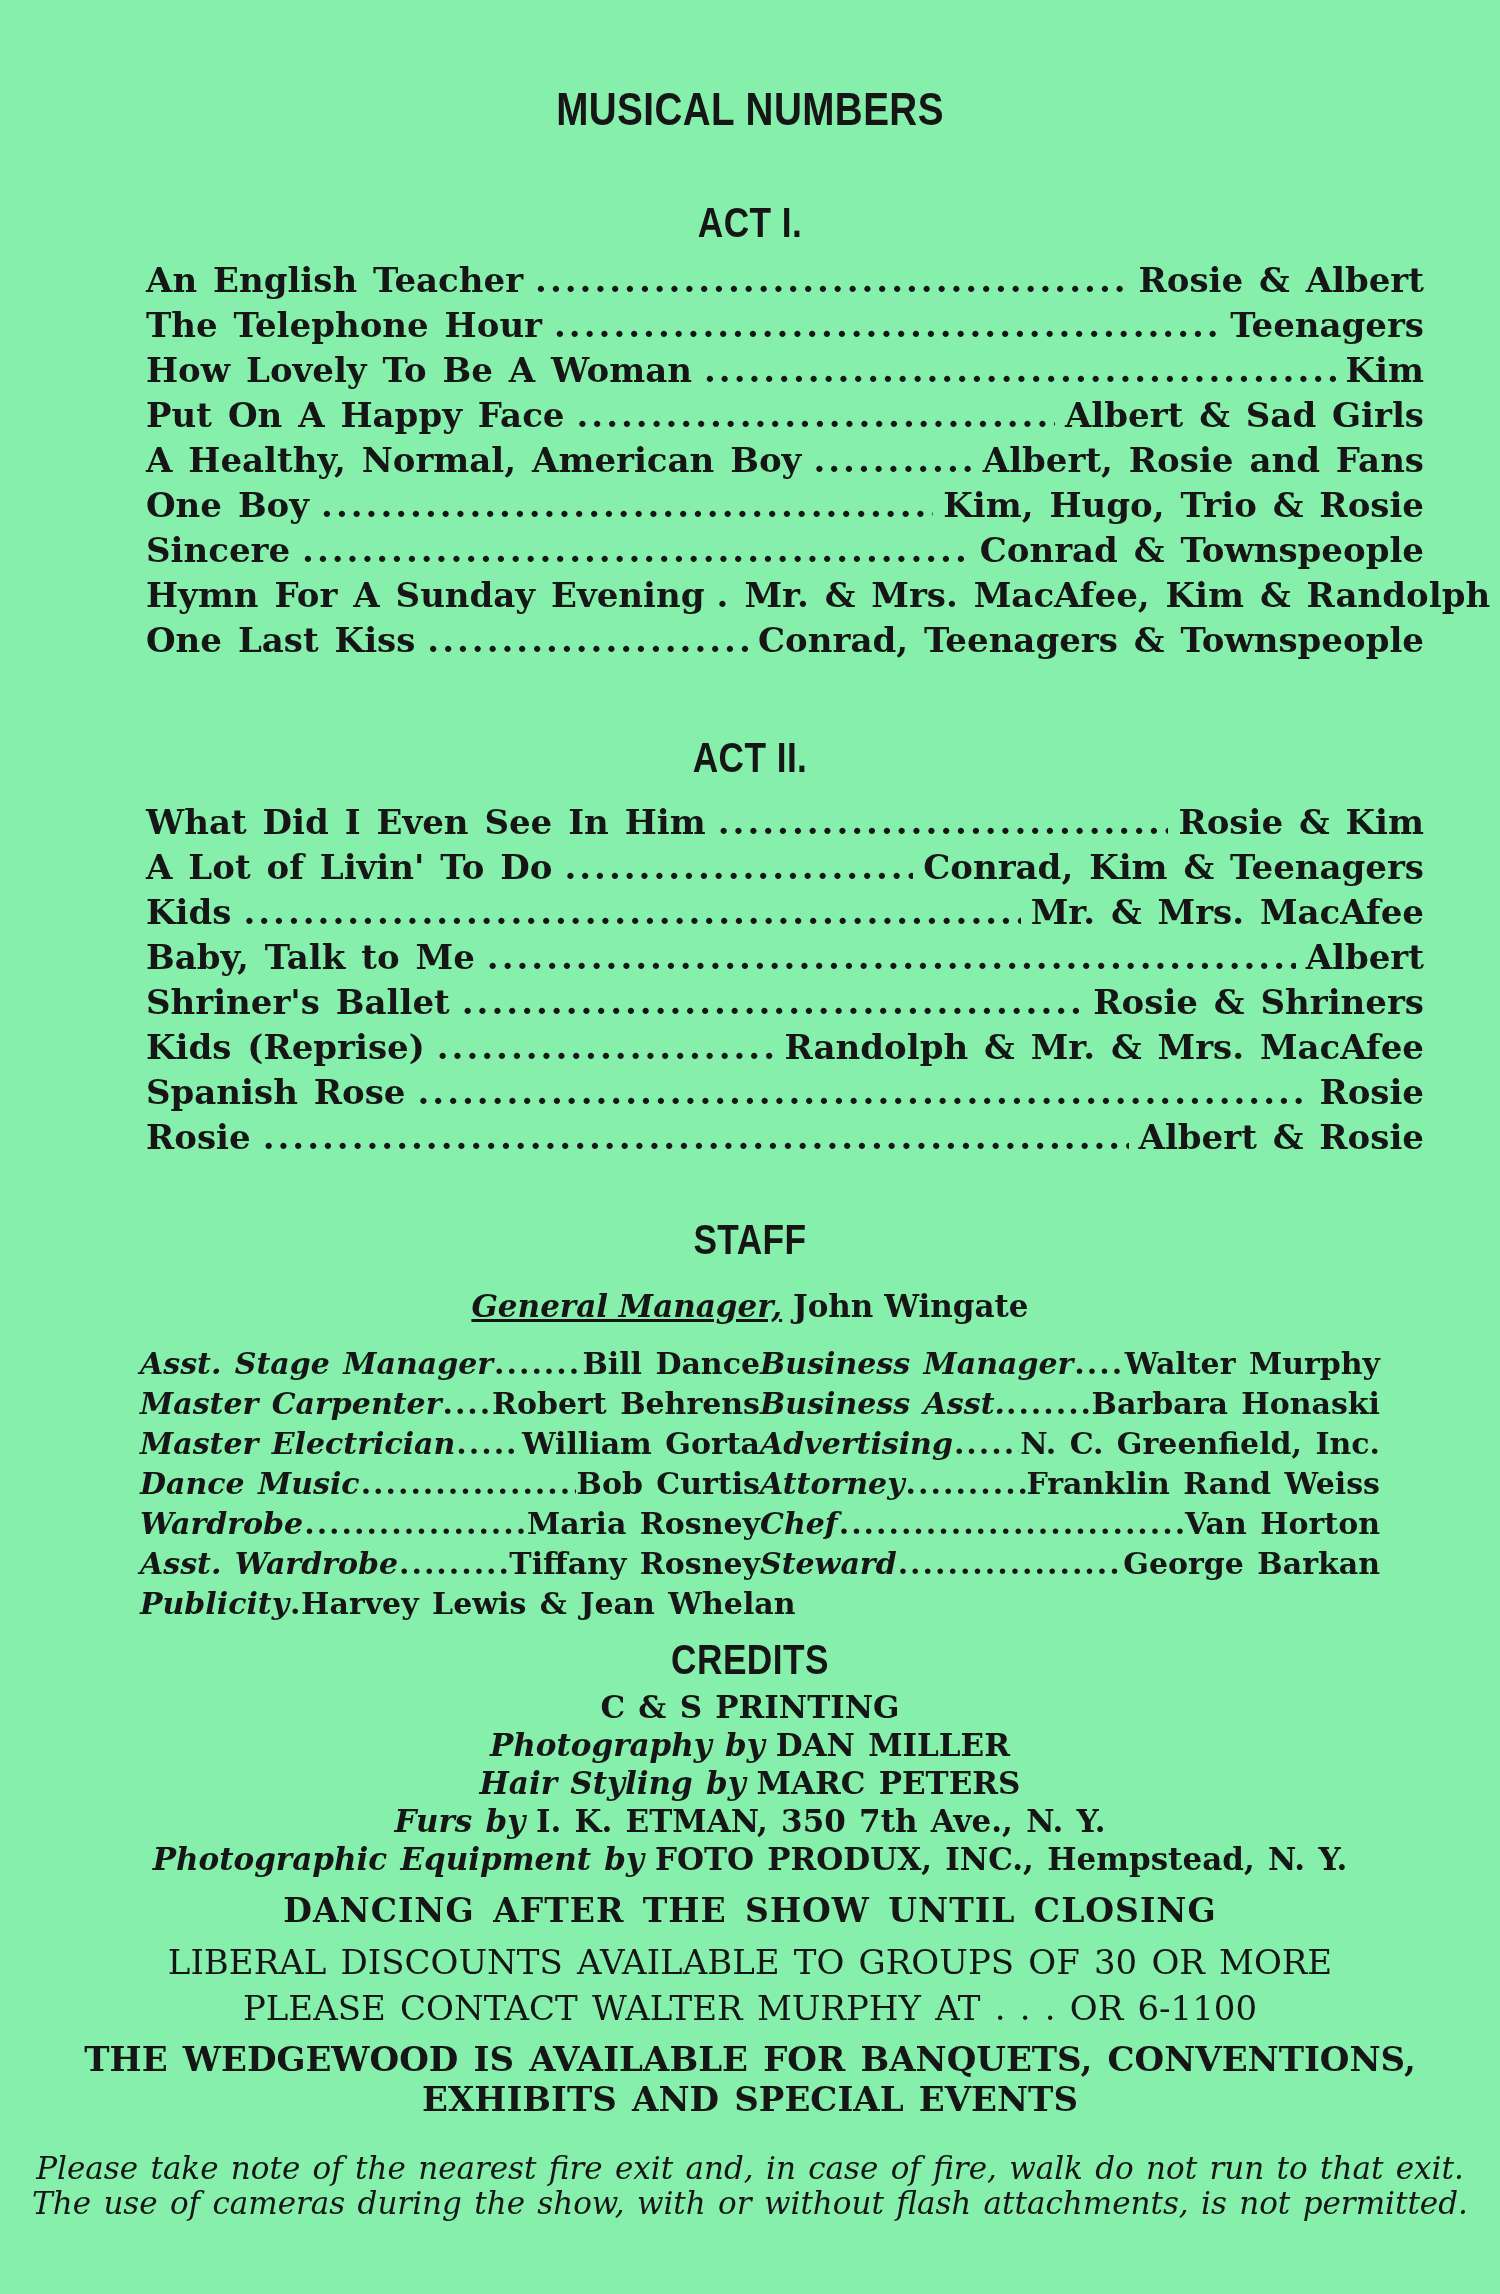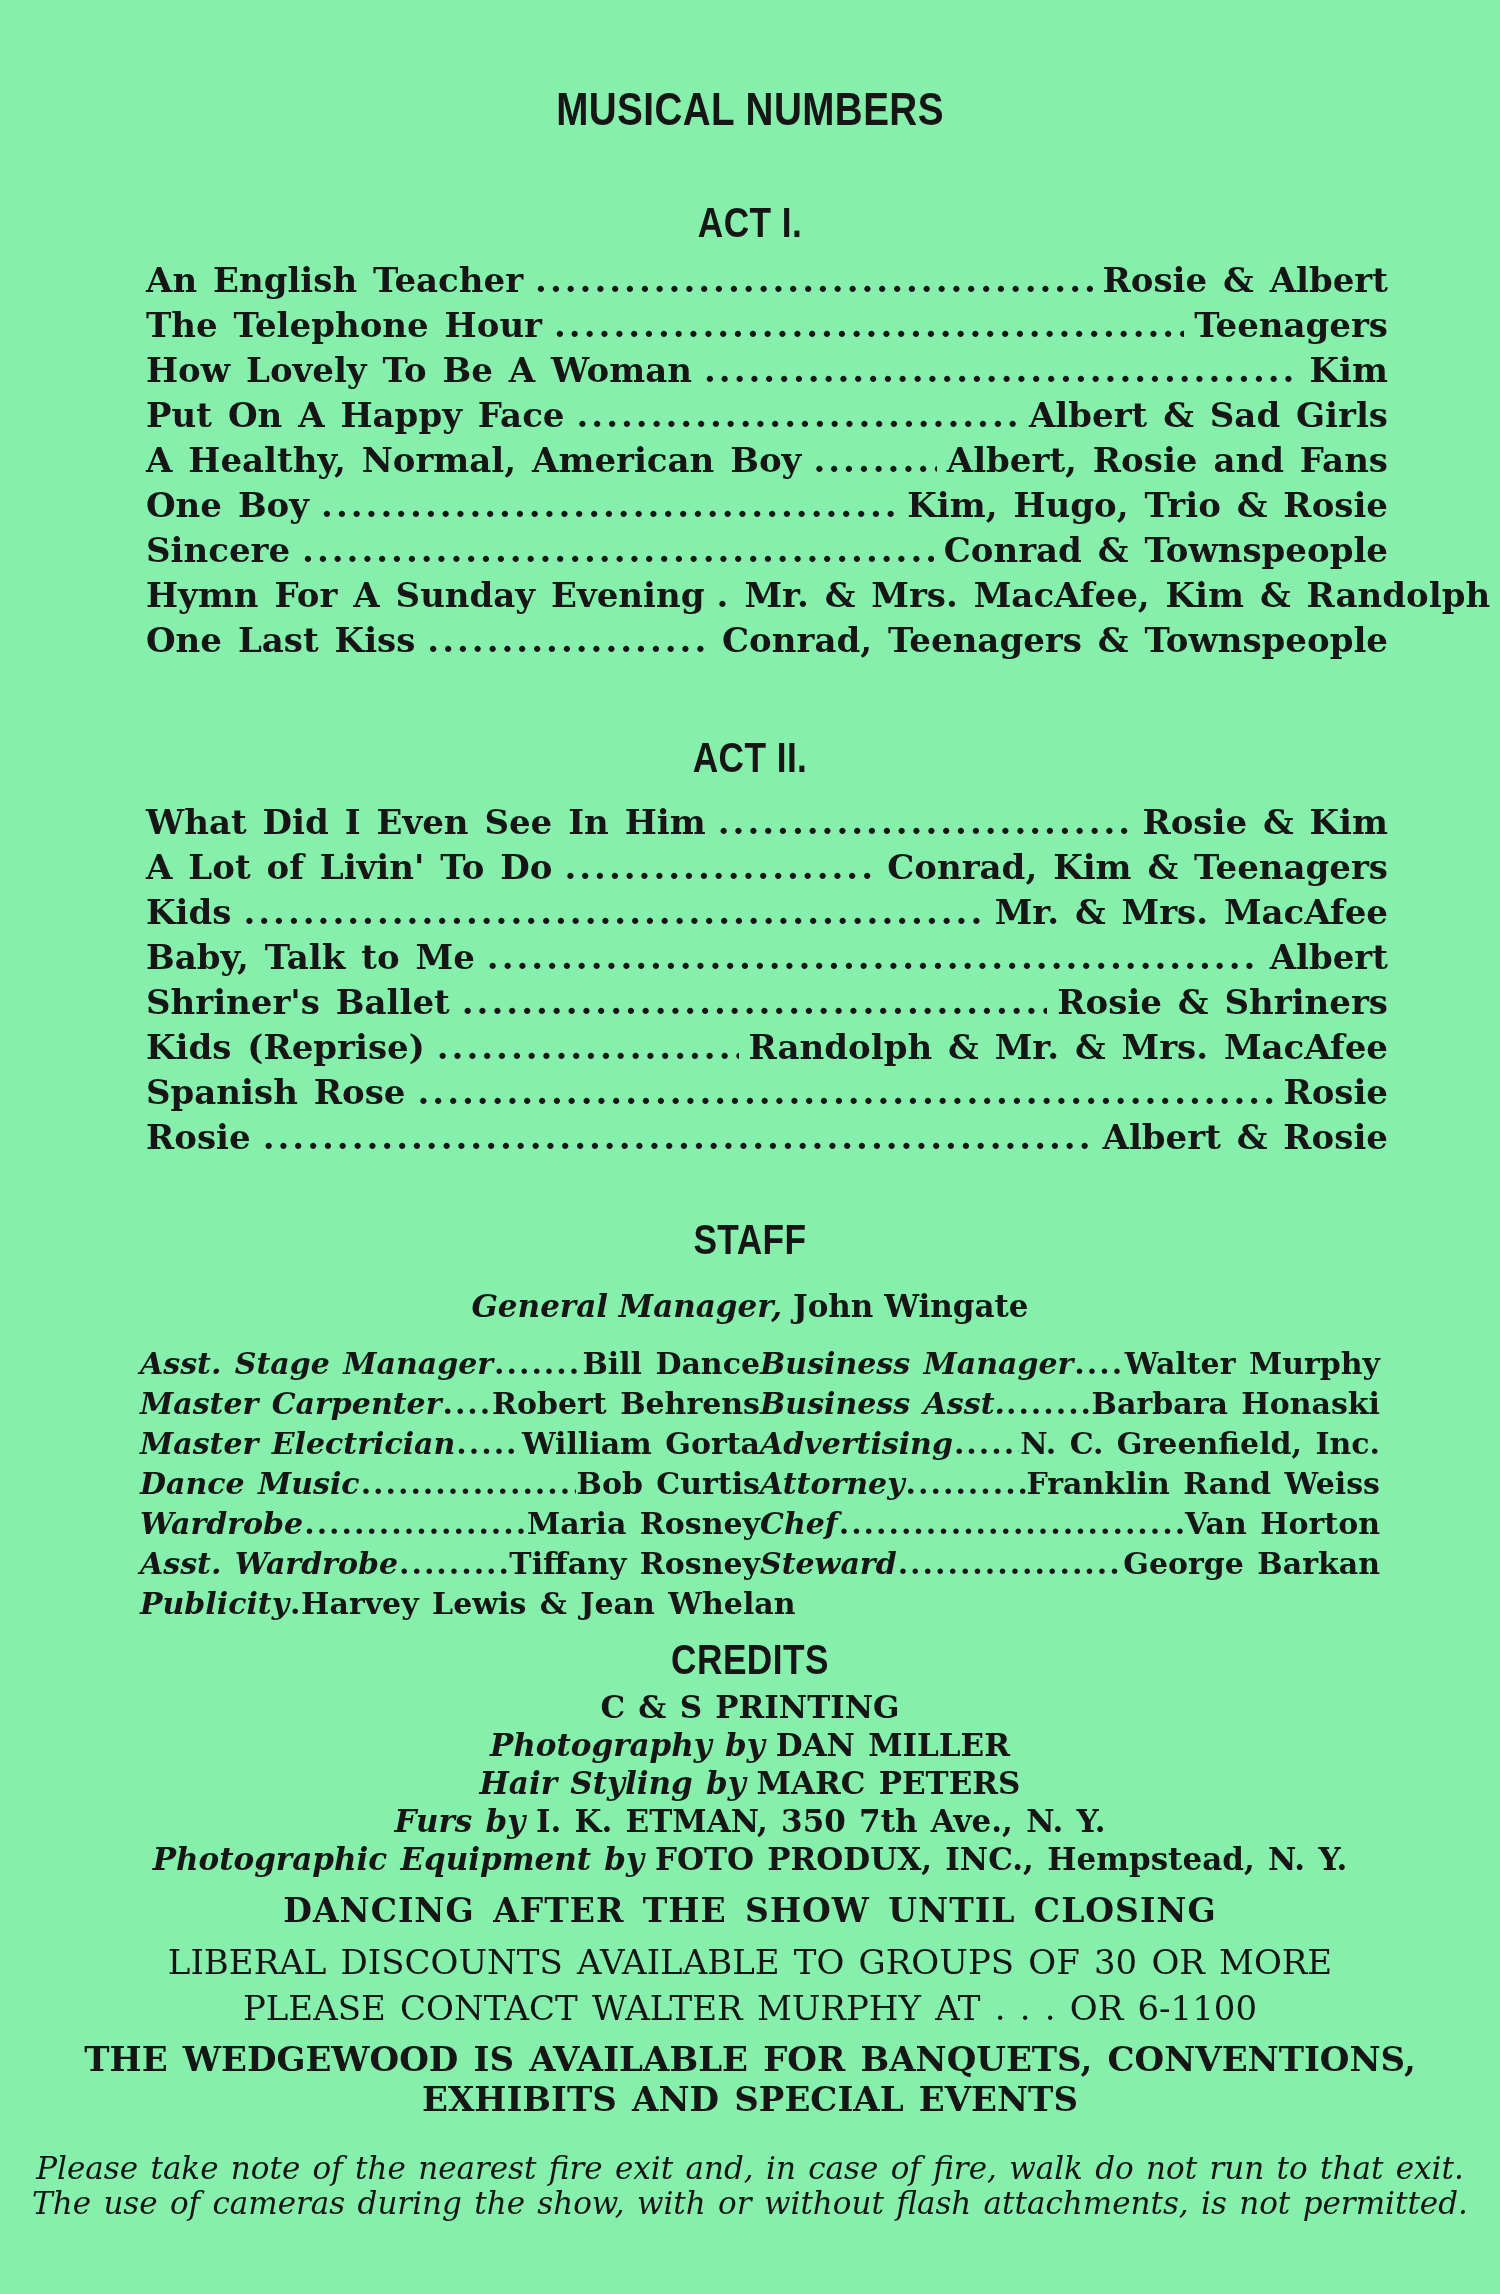--- a/index.html
+++ b/index.html
@@ -14,39 +14,39 @@
     margin:0;text-align:center;font-family:"Liberation Sans",sans-serif;
     font-weight:700;line-height:1;letter-spacing:.5px;
     transform:scaleX(.84);transform-origin:50% 50%;
   }
   .h-title{padding-top:86px;font-size:46px;}
   .h-act1{margin-top:70px;font-size:42px;}
   .h-act2{margin-top:74px;font-size:42px;}
   .h-staff{margin-top:59px;font-size:42px;}
   .h-credits{margin-top:15px;font-size:42px;}
   
-  .songs{padding-left:146px;padding-right:112px;}
+  .songs{padding-left:146px;padding-right:76px;}
   .songs-act1{margin-top:14px;}
   .songs-act2{margin-top:21px;}
   .song-row{
     display:flex;align-items:baseline;line-height:45px;font-size:34px;
     font-weight:700;word-spacing:.12em;
   }
   .song-title,.song-performers{flex:0 0 auto;white-space:nowrap;}
   .leader{
     flex:1 1 auto;overflow:hidden;white-space:nowrap;min-width:18px;
     margin:0 10px 0 12px;
   }
   .leader::after{
     content:"..........................................................................................................................................................................................";
     letter-spacing:3px;font-weight:700;
   }
   
   .gm-line{margin-top:27px;text-align:center;font-size:31px;line-height:36px;}
-  .role-italic{font-style:italic;font-weight:600;}
+  .role-italic{font-style:italic;font-weight:600;text-decoration:underline;}
   .role-italic:not(:empty){margin-right:.35em;}
   .gm-name{font-weight:700;}
   .staff-cols{display:flex;margin-top:20px;padding:0 120px 0 140px;}
   .staff-col{flex:1 1 0;min-width:0;}
   .staff-row{
     display:flex;align-items:baseline;line-height:40px;font-size:30px;word-spacing:.1em;
   }
   .staff-role{flex:0 0 auto;white-space:nowrap;font-style:italic;font-weight:600;}
   .staff-leader{flex:1 1 auto;overflow:hidden;white-space:nowrap;min-width:10px;margin:0 1px;}
   .staff-leader::after{

